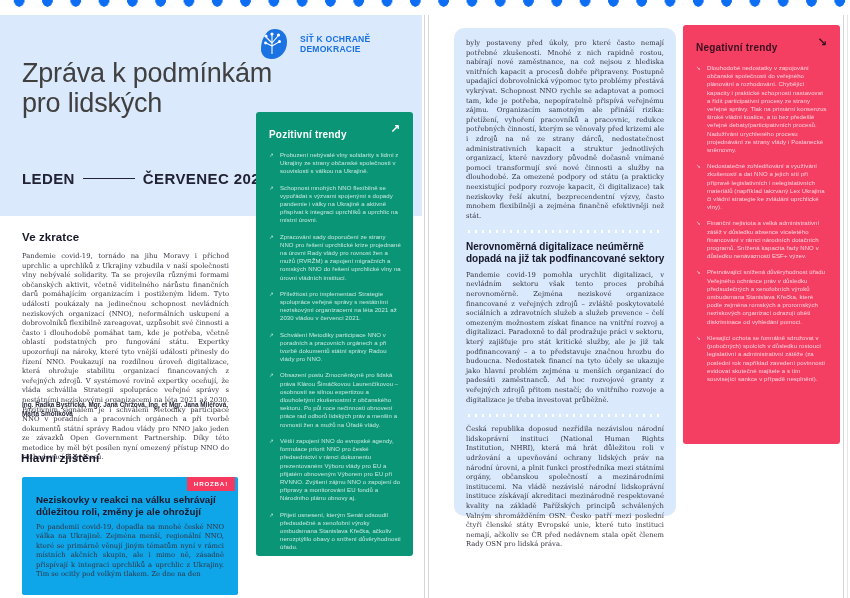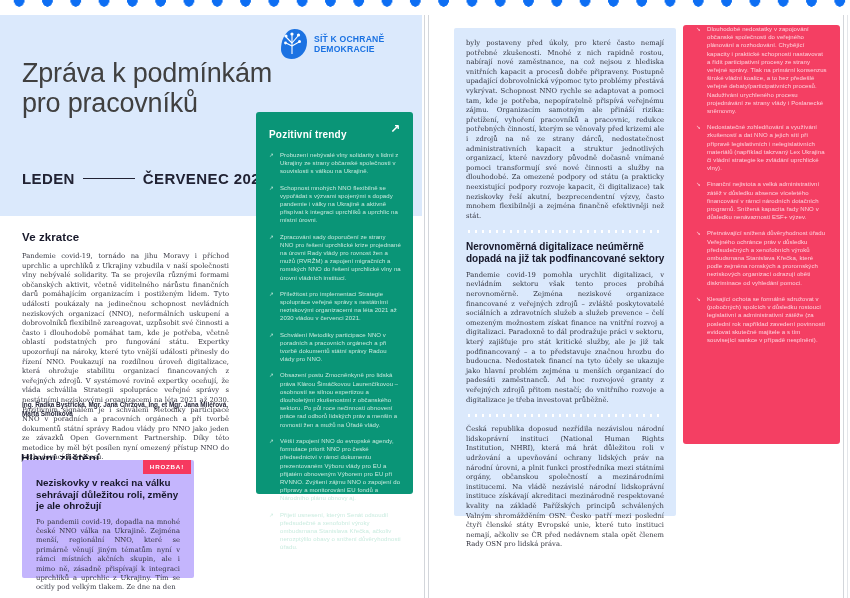--- a/index.html
+++ b/index.html
@@ -6,58 +6,58 @@
   .canvas{position:relative;width:850px;height:598px;overflow:hidden;background:#ffffff;
           font-family:"Liberation Sans",sans-serif;-webkit-font-smoothing:antialiased;}
   .dots{position:absolute;left:0;top:0;width:850px;height:16px;z-index:9;
         background-image:radial-gradient(ellipse 7.6px 9.5px at 50% 0%, #0d6ef3 68%, rgba(13,110,243,0) 72%);
         background-size:28.3px 16px;background-position:5px 0;}
   .band{position:absolute;left:0;top:15px;width:422px;height:201px;background:#dbe9fc;}
   .edge{position:absolute;top:15px;bottom:0;width:1px;background:#d3d6db;}
   .edge.e1{left:424px;} .edge.e2{left:428px;} .edge.e3{left:843px;} .edge.e4{left:847px;background:#e4e6ea;}
 
   
-  .logo{position:absolute;left:280px;top:28px;display:flex;align-items:center;gap:6px;}
+  .logo{position:absolute;left:260px;top:28px;display:flex;align-items:center;gap:12px;}
   .logo-text{color:#1b72e2;font-weight:bold;font-size:8.6px;line-height:1.2;letter-spacing:.2px;}
 
   
   .title{position:absolute;left:22px;top:58px;color:#404040;font-size:27px;line-height:30px;
          font-weight:400;letter-spacing:-0.2px;}
   .daterow{position:absolute;left:22px;top:170px;font-size:15px;font-weight:bold;color:#212233;
            letter-spacing:.4px;display:flex;align-items:center;}
   .daterow .dash{display:inline-block;width:52px;height:1.8px;background:#212233;margin:0 8px;}
   .h-big{font-size:11.5px;font-weight:bold;color:#17182a;letter-spacing:.1px;}
   .h1a{position:absolute;left:22px;top:231px;}
   .h1b{position:absolute;left:21px;top:452px;text-align:center;}
   .serif{font-family:"DejaVu Serif","Liberation Serif",serif;color:#33343f;text-align:justify;}
   .body1{position:absolute;left:22px;top:252px;width:207px;font-size:6.8px;line-height:9.6px;}
   .authors{position:absolute;left:22px;top:400px;width:207px;font-size:6.4px;line-height:9px;
            font-weight:bold;color:#26273a;}
 
   
-  .threatbox{position:absolute;left:22px;top:460px;width:172px;height:118px;background:#c4b5fd;
+  .threatbox{position:absolute;left:22px;top:477px;width:216px;height:118px;background:#0ea5e9;
              border-radius:2px;}
   .badge{position:absolute;top:0;right:3px;height:14px;background:#f6395f;color:#ffffff;
          font-size:6.2px;font-weight:bold;letter-spacing:.8px;line-height:14px;padding:0 7px;}
   .threat-h{margin:17px 14px 0 14px;font-size:9.8px;line-height:11.5px;font-weight:bold;color:#17182a;}
   .threat-p{margin:6px 14px 0 14px;font-size:6.8px;line-height:9.4px;}
 
   
   .bluebox{position:absolute;left:454px;top:28px;width:222px;height:488px;background:#dbe9fc;
-           border-radius:2px;padding:0;box-sizing:border-box;}
+           border-radius:10px;padding:0;box-sizing:border-box;}
   .bluebox .inner{padding:11px 12px 0 12px;}
   .bluebox p{margin:0;font-size:6.8px;line-height:9.6px;width:198px;}
   .dotline{height:3px;width:198px;margin:9px 0 8px 0;
            background-image:radial-gradient(circle at 3px 1.5px, #ffffff 1.25px, rgba(255,255,255,0) 1.5px);
            background-size:7px 3px;background-repeat:repeat-x;}
   .h-box{font-size:10px;line-height:11.8px;font-weight:bold;color:#17182a;margin:0 12px 6px 0;width:205px;}
 
   
   .panel{position:absolute;border-radius:3px;box-sizing:border-box;}
-  .panel.green{left:256px;top:112px;width:157px;height:382px;background:#0a9577;}
+  .panel.green{left:256px;top:112px;width:157px;height:444px;background:#0a9577;}
   .panel.red{left:683px;top:25px;width:157px;height:419px;background:#f43f63;}
   .panel-head{position:relative;padding:12px 13px 9px 13px;}
   .panel-title{font-size:10px;font-weight:bold;letter-spacing:.2px;}
   .panel.green .panel-title{color:#ffffff;}
   .panel.red .panel-title{color:#39101e;}
   .panel-arrow{position:absolute;right:13px;top:10px;font-size:12px;font-weight:bold;
                font-family:"DejaVu Sans",sans-serif;}
   .panel.green .panel-arrow{color:#ffffff;}
   .panel.red .panel-arrow{color:#39101e;}
   .panel ul{list-style:none;margin:0;padding:0 12px 0 13px;}
@@ -95,21 +95,21 @@
         </g>
       </svg>
       <div class="logo-text">
         <div>SÍŤ K OCHRANĚ</div>
         <div>DEMOKRACIE</div>
       </div>
     </div>
 
     <div class="title">
       <div>Zpráva k podmínkám</div>
-      <div>pro pracovníků</div>
+      <div>pro lidských</div>
     </div>
 
     <div class="daterow">
       <span>LEDEN</span>
       <span class="dash"></span>
       <span>ČERVENEC 2022</span>
     </div>
 
     <div class="h-big h1a">Ve zkratce</div>
     <div class="serif body1">Pandemie covid-19, tornádo na jihu Moravy i příchod uprchlic a uprchlíků z Ukrajiny vzbudila v naší společnosti vlny nebývalé solidarity. Ta se projevila různými formami občanských aktivit, včetně viditelného nárůstu finančních darů pomáhajícím organizacím i postiženým lidem. Tyto události poukázaly na jedinečnou schopnost nevládních neziskových organizací (NNO), neformálních uskupení a dobrovolníků flexibilně zareagovat, uzpůsobit své činnosti a často i dlouhodobě pomáhat tam, kde je potřeba, včetně oblastí podstatných pro fungování státu. Expertky upozorňují na nároky, které tyto vnější události přinesly do řízení NNO. Poukazují na rozdílnou úroveň digitalizace, která ohrožuje stabilitu organizací financovaných z veřejných zdrojů. V systémové rovině expertky oceňují, že vláda schválila Strategii spolupráce veřejné správy s nestátními neziskovými organizacemi na léta 2021 až 2030. Pozitivním signálem je i schválení Metodiky participace NNO v poradních a pracovních orgánech a při tvorbě dokumentů státní správy Radou vlády pro NNO jako jeden ze závazků Open Government Partnership. Díky této metodice by měl být posílen nyní omezený přístup NNO do rozhodovacích procesů.</div>
@@ -175,20 +175,24 @@
         <p class="serif">byly postaveny před úkoly, pro které často nemají potřebné zkušenosti. Mnohé z nich rapidně rostou, nabírají nové zaměstnance, na což nejsou z hlediska vnitřních kapacit a procesů dobře připraveny. Postupně upadající dobrovolnická výpomoc tyto problémy přestává vykrývat. Schopnost NNO rychle se adaptovat a pomoci tam, kde je potřeba, nepopíratelně přispívá veřejnému zájmu. Organizacím samotným ale přináší rizika: přetížení, vyhoření pracovníků a pracovnic, redukce potřebných činností, kterým se věnovaly před krizemi ale i zdrojů na ně ze strany dárců, nedostatečnost administrativních kapacit a struktur jednotlivých organizací, které navzdory původně dočasně vnímané pomoci transformují své nové činnosti a služby na dlouhodobé. Za omezené podpory od státu (a prakticky neexistující podpory rozvoje kapacit, či digitalizace) tak neziskovky řeší akutní, bezprecendentní výzvy, často mnohem flexibilněji a zejména finančně efektivněji než stát.</p>
         <div class="dotline"></div>
         <div class="h-box">Nerovnoměrná digitalizace neúměrně dopadá na již tak podfinancované sektory</div>
         <p class="serif">Pandemie covid-19 pomohla urychlit digitalizaci, v nevládním sektoru však tento proces probíhá nerovnoměrně. Zejména neziskové organizace financované z veřejných zdrojů – zvláště poskytovatelé sociálních a zdravotních služeb a služeb prevence – čelí omezeným možnostem získat finance na vnitřní rozvoj a digitalizaci. Paradoxně to dál prodražuje práci v sektoru, který zajišťuje pro stát kritické služby, ale je již tak podfinancovaný – a to představuje značnou hrozbu do budoucna. Nedostatek financí na tyto účely se ukazuje jako hlavní problém zejména u menších organizací do padesáti zaměstnanců. Ad hoc rozvojové granty z veřejných zdrojů přitom nestačí; do vnitřního rozvoje a digitalizace je třeba investovat průběžně.</p>
         <div class="dotline"></div>
         <p class="serif">Česká republika doposud nezřídila nezávislou národní lidskoprávní instituci (National Human Rights Institution, NHRI), která má hrát důležitou roli v udržování a upevňování ochrany lidských práv na národní úrovni, a plnit funkci prostředníka mezi státními orgány, občanskou společností a mezinárodními institucemi. Na vládě nezávislé národní lidskoprávní instituce získávají akreditaci mezinárodně respektované kvality na základě Pařížských principů schválených Valným shromážděním OSN. Česko patří mezi poslední čtyři členské státy Evropské unie, které tuto instituci nemají, ačkoliv se ČR před nedávnem stala opět členem Rady OSN pro lidská práva.</p>
       </div>
     </div>
 
     <aside class="panel red">
+      <div class="panel-head">
+        <span class="panel-title">Negativní trendy</span>
+        <span class="panel-arrow">↘</span>
+      </div>
       <ul>
         <li>
             <span class="m">↘</span>
             <span class="t">Dlouhodobé nedostatky v zapojování občanské společnosti do veřejného plánování a rozhodování. Chybějící kapacity i praktické schopnosti nastavovat a řídit participativní procesy ze strany veřejné správy. Tlak na primární konsenzus široké vládní koalice, a to bez předešlé veřejné debaty/participativních procesů. Nadužívání urychleného procesu projednávání ze strany vlády i Poslanecké sněmovny.</span>
           </li>
         <li>
             <span class="m">↘</span>
             <span class="t">Nedostatečné zohledňování a využívání zkušeností a dat NNO a jejich sítí při přípravě legislativních i nelegislativních materiálů (například takzvaný Lex Ukrajina či vládní strategie ke zvládání uprchlické vlny).</span>
           </li>
         <li>

